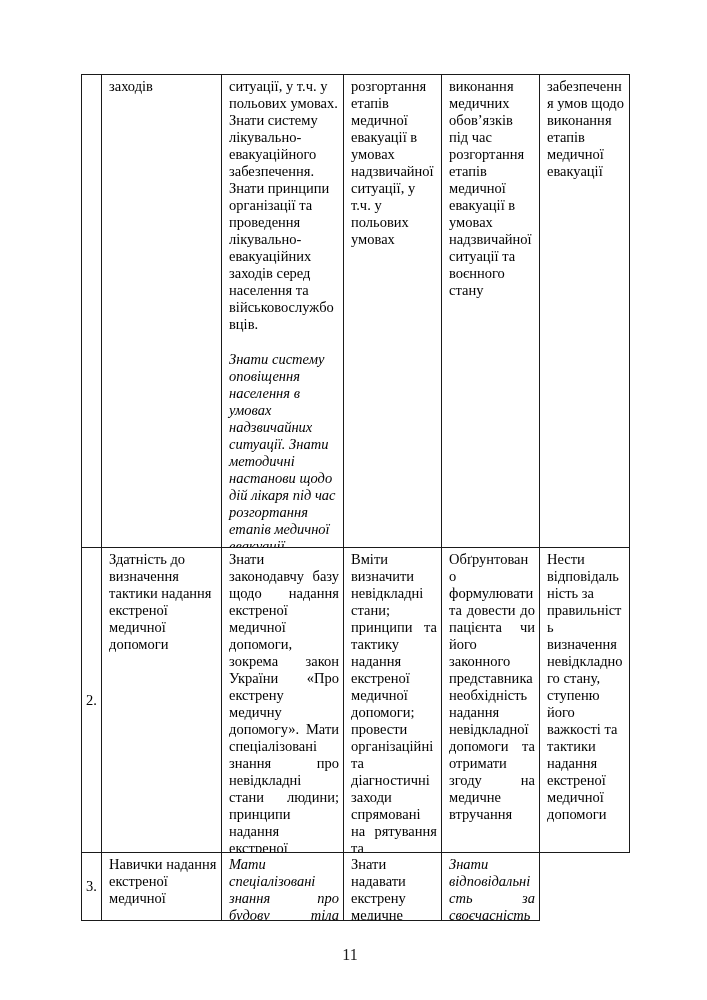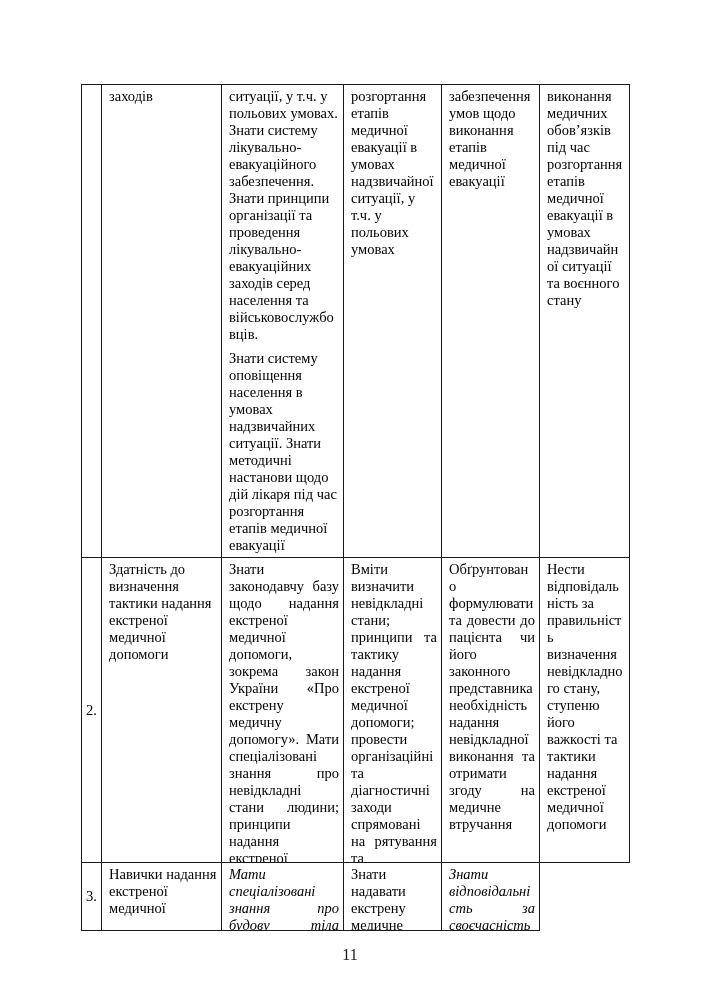--- a/index.html
+++ b/index.html
@@ -16,21 +16,21 @@
     overflow: hidden;
   }
   .sheet {
     position: absolute;
     inset: 0;
     background: #ffffff;
   }
   .doc-table {
     position: absolute;
     left: 81px;
-    top: 84px;
+    top: 74px;
     display: grid;
     grid-template-columns: 20px 120px 122px 98px 98px 90px;
     grid-template-rows: 473px 305px 68px;
     border-top: 1.4px solid #1a1a1a;
     border-left: 1.4px solid #1a1a1a;
   }
   .cell {
     border-right: 1.4px solid #1a1a1a;
     border-bottom: 1.4px solid #1a1a1a;
     box-sizing: border-box;
@@ -45,21 +45,22 @@
     justify-content: center;
     padding: 0;
   }
   .cell p {
     margin: 0;
     overflow-wrap: break-word;
     word-break: break-word;
     text-align: left;
   }
   .cell p + p {
-    margin-top: 7px;
+    margin-top: 18px;
+    font-style: italic;
   }
   .cell.justify p {
     text-align: justify;
   }
   .cell.justify-all p {
     text-align: justify;
     text-align-last: justify;
     font-style: italic;
   }
   .page-number {
@@ -83,37 +84,37 @@
         <p>заходів</p>
       </div>
       <div class="cell left">
         <p>ситуації, у т.ч. у польових умовах. Знати систему лікувально-евакуаційного забезпечення. Знати принципи організації та проведення лікувально-евакуаційних заходів серед населення та військовослужбовців.</p>
         <p>Знати систему оповіщення населення в умовах надзвичайних ситуації. Знати методичні настанови щодо дій лікаря під час розгортання етапів медичної евакуації</p>
       </div>
       <div class="cell left">
         <p>розгортання етапів медичної евакуації в умовах надзвичайної ситуації, у т.ч. у польових умовах</p>
       </div>
       <div class="cell left">
-        <p>забезпечення умов щодо виконання етапів медичної евакуації</p>
+        <p>виконання медичних обов’язків під час розгортання етапів медичної евакуації в умовах надзвичайної ситуації та воєнного стану</p>
       </div>
       <div class="cell left">
-        <p>виконання медичних обов’язків під час розгортання етапів медичної евакуації в умовах надзвичайної ситуації та воєнного стану</p>
+        <p>забезпечення умов щодо виконання етапів медичної евакуації</p>
       </div>
       <div class="cell num">2.</div>
       <div class="cell left">
         <p>Здатність до визначення тактики надання екстреної медичної допомоги</p>
       </div>
       <div class="cell justify">
         <p>Знати законодавчу базу щодо надання екстреної медичної допомоги, зокрема закон України «Про екстрену медичну допомогу». Мати спеціалізовані знання про невідкладні стани людини; принципи надання екстреної медичної допомоги</p>
       </div>
       <div class="cell justify">
         <p>Вміти визначити невідкладні стани; принципи та тактику надання екстреної медичної допомоги; провести організаційні та діагностичні заходи спрямовані на рятування та збереження життя людини.</p>
       </div>
       <div class="cell justify">
-        <p>Обґрунтовано формулювати та довести до пацієнта чи його законного представника необхідність надання невідкладної виконання та отримати згоду на медичне втручання</p>
+        <p>Обґрунтовано формулювати та довести до пацієнта чи його законного представника необхідність надання невідкладної допомоги та отримати згоду на медичне втручання</p>
       </div>
       <div class="cell left">
         <p>Нести відповідальність за правильність визначення невідкладного стану, ступеню його важкості та тактики надання екстреної медичної допомоги</p>
       </div>
       <div class="cell num">3.</div>
       <div class="cell left">
         <p>Навички надання екстреної медичної</p>
       </div>
       <div class="cell justify-all">
         <p>Мати спеціалізовані знання про будову тіла</p>

